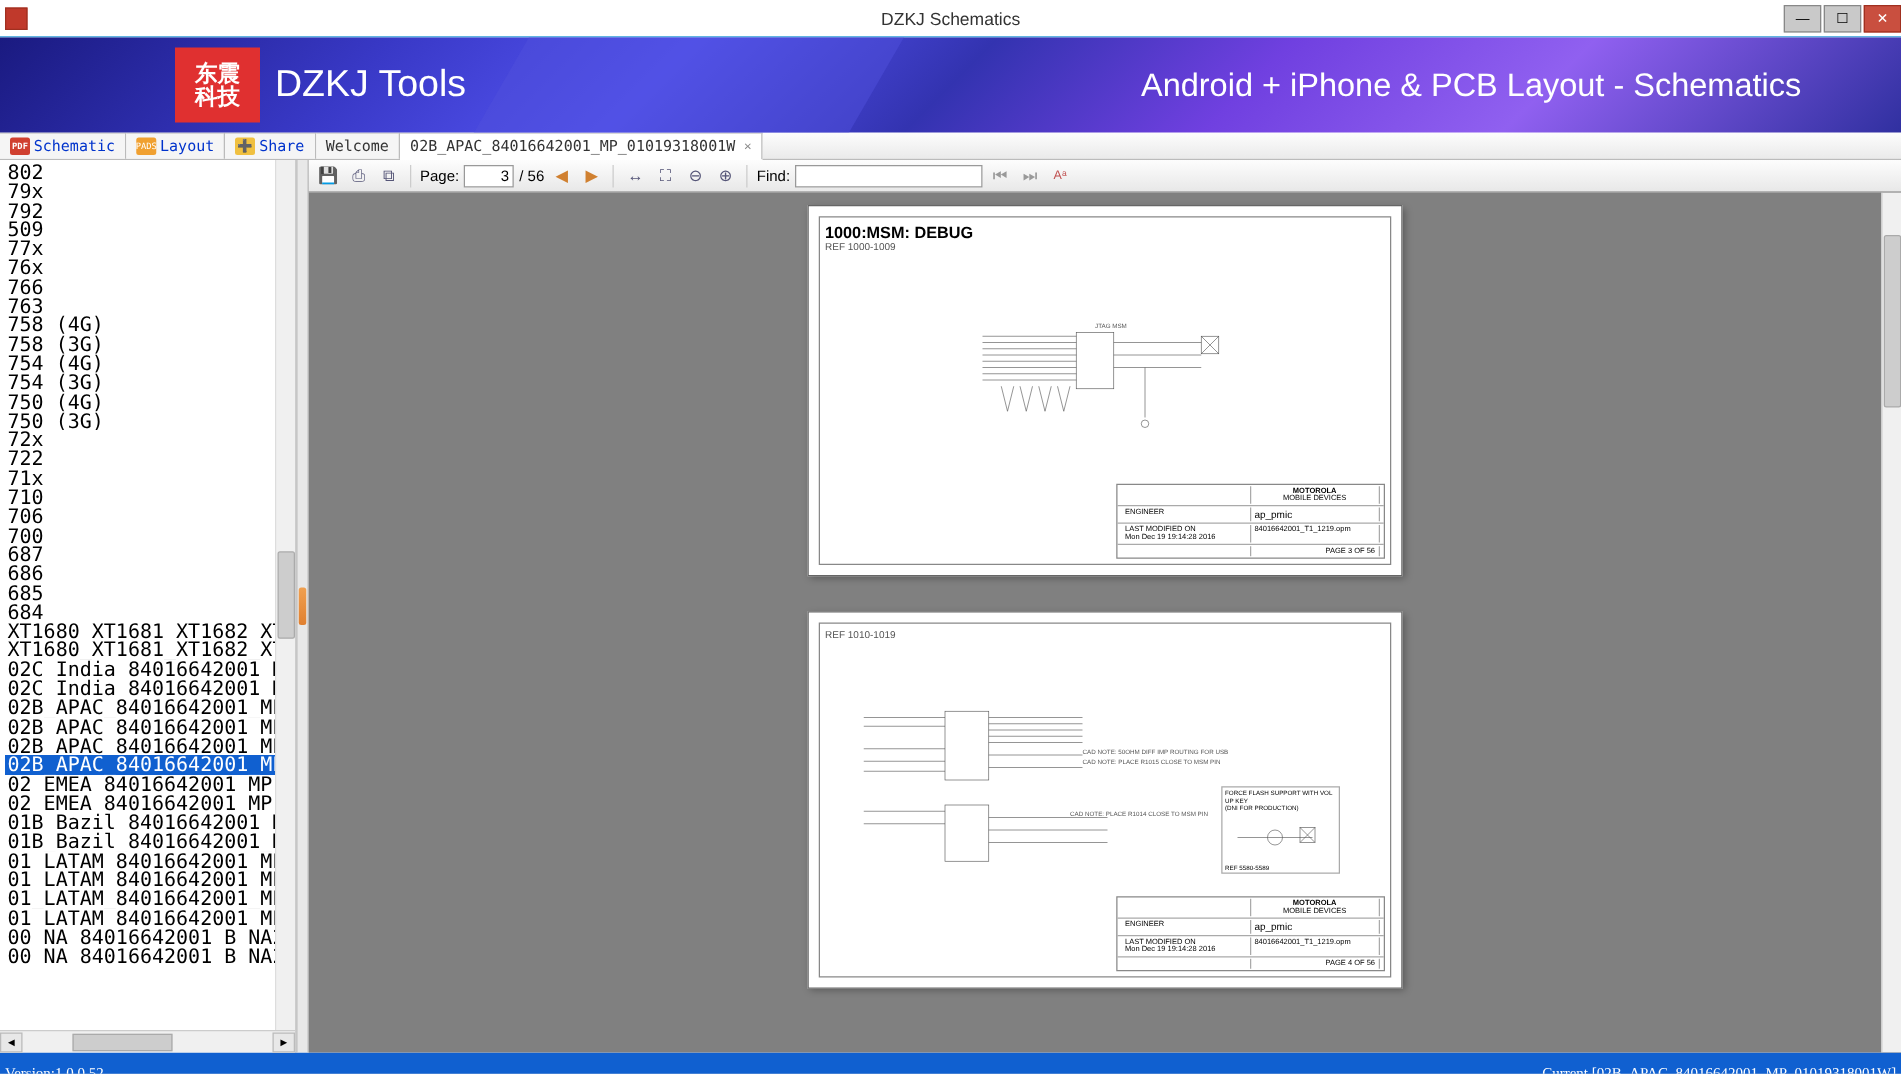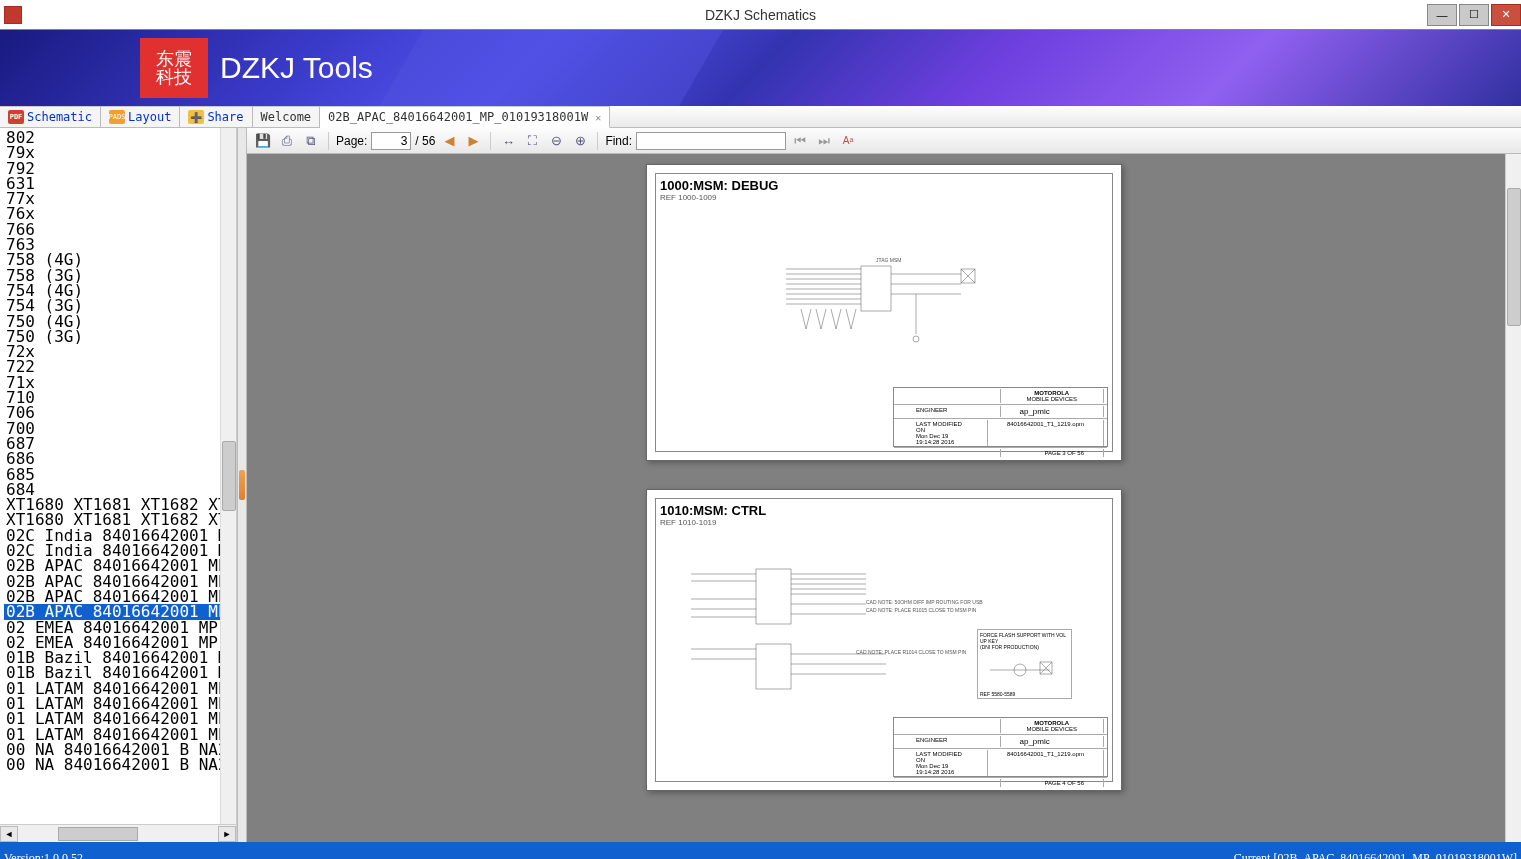--- a/index.html
+++ b/index.html
@@ -9,21 +9,21 @@
 .titlebar { height: 30px; background: #fff; display: flex; align-items: center; border-bottom: 1px solid #2e9cd7; position: relative; }
 .titlebar-icon { width: 18px; height: 18px; margin-left: 4px; background: #c0392b; border: 1px solid #a03020; }
 .titlebar-title { position: absolute; left: 50%; transform: translateX(-50%); font-size: 14px; color: #333; }
 .win-controls { margin-left: auto; display: flex; }
 .win-btn { width: 30px; height: 22px; display: flex; align-items: center; justify-content: center; background: #c9c9c9; border: 1px solid #888; margin-left: 2px; font-size: 11px; cursor: pointer; }
 .win-btn.close { background: #c94f3f; color: #fff; border-color: #a03020; }
 
 
 .banner { height: 76px; background: linear-gradient(135deg, #1a1a80 0%, #3939c7 20%, #5353f0 35%, #3333b0 50%, #7040e0 65%, #9060f0 80%, #3030a0 100%); display: flex; align-items: center; color: #fff; position: relative; overflow: hidden; }
 .banner::before { content: ""; position: absolute; left: 400px; top: -20px; width: 300px; height: 120px; background: rgba(80,80,220,0.5); transform: skewX(-30deg); }
-.logo { width: 68px; height: 60px; background: #e03030; margin-left: 140px; display: flex; flex-direction: column; align-items: center; justify-content: center; color: #fff; font-size: 18px; font-weight: normal; line-height: 1; z-index: 1; }
+.logo { width: 68px; height: 60px; background: #e03030; margin-left: 140px; display: flex; flex-direction: column; align-items: center; justify-content: center; color: #fff; font-size: 18px; font-weight: bold; line-height: 1; z-index: 1; }
 .banner-title { font-size: 30px; font-weight: 400; margin-left: 12px; z-index: 1; }
 .banner-subtitle { position: absolute; right: 80px; font-size: 26px; z-index: 1; }
 
 
 .tabstrip { height: 22px; background: linear-gradient(#fdfdfd, #eaeaea); border-bottom: 1px solid #bbb; display: flex; align-items: stretch; }
 .tab { display: flex; align-items: center; padding: 0 8px; border-right: 1px solid #bbb; font-family: "SimSun", monospace; font-size: 12px; color: #0033cc; background: #f5f5f5; border-top: 1px solid #ccc; gap: 3px; cursor: pointer; justify-content: center; }
 .tab.plain { color: #333; }
 .tab.active { background: #fff; border-bottom: 1px solid #fff; margin-bottom: -1px; }
 .tab-ico { width: 16px; height: 14px; display: inline-flex; align-items: center; justify-content: center; font-size: 10px; border-radius: 2px; }
 .ico-pdf { background: #d04030; color: #fff; font-size: 7px; font-weight: bold; }
@@ -57,21 +57,21 @@
 
 .canvas { flex: 1; overflow: auto; padding: 10px 0 0 0; display: flex; flex-direction: column; align-items: center; gap: 28px; position: relative; }
 .page { width: 476px; background: #fff; border: 1px solid #666; box-shadow: 2px 2px 6px rgba(0,0,0,0.3); padding: 8px; position: relative; }
 .page-inner { border: 1px solid #888; height: 100%; padding: 4px; position: relative; }
 .page-title { font-size: 13px; font-weight: 600; }
 .page-ref { font-size: 8px; color: #555; }
 .schematic-art { position: absolute; left: 110px; top: 80px; width: 230px; height: 120px; }
 .schematic-art2 { position: absolute; left: 30px; top: 60px; width: 340px; height: 180px; }
 .titleblock { position: absolute; right: 4px; bottom: 4px; width: 215px; height: 60px; border: 1px solid #888; font-size: 6px; }
 .titleblock-row { border-bottom: 1px solid #aaa; padding: 1px 3px; display: flex; }
-.titleblock-cell { border-right: 1px solid #aaa; padding: 1px 19px; flex: 1; }
+.titleblock-cell { border-right: 1px solid #aaa; padding: 1px 3px; flex: 1; }
 .page1 { height: 297px; }
 .page2 { height: 302px; }
 .annotation-box { position: absolute; border: 1px solid #aaa; font-size: 5px; padding: 2px; }
 .viewer-scroll-v { width: 16px; background: #f0f0f0; border-left: 1px solid #ccc; position: absolute; right: 0; top: 0; bottom: 0; }
 
 
 .statusbar { height: 32px; background: #1060d0; color: #fff; display: flex; align-items: center; font-family: Liberation Serif, serif; font-size: 12px; padding: 0 4px; }
 .status-left { }
 .status-right { margin-left: auto; }
 
@@ -89,20 +89,21 @@
     <div class="win-btn close">✕</div>
   </div>
 </div>
 
 <div class="banner">
   <div class="logo">
     <span>东震</span>
     <span>科技</span>
   </div>
   <div class="banner-title">DZKJ Tools</div>
+  <div class="banner-subtitle">Android + iPhone &amp; PCB Layout - Schematics</div>
 </div>
 
 <div class="tabstrip">
   <div class="tab">
     <span class="tab-ico ico-pdf">PDF</span>
     <span>Schematic</span>
   </div>
   <div class="tab">
     <span class="tab-ico ico-pads">PADS</span>
     <span>Layout</span>
@@ -120,21 +121,21 @@
   </div>
 </div>
 
 <div class="main">
 
   <div class="sidebar">
     <div class="tree" id="tree">
       <div class="tree-item">802</div>
         <div class="tree-item">79x</div>
         <div class="tree-item">792</div>
-        <div class="tree-item">631</div>
+        <div class="tree-item">509</div>
         <div class="tree-item">77x</div>
         <div class="tree-item">76x</div>
         <div class="tree-item">766</div>
         <div class="tree-item">763</div>
         <div class="tree-item">758 (4G)</div>
         <div class="tree-item">758 (3G)</div>
         <div class="tree-item">754 (4G)</div>
         <div class="tree-item">754 (3G)</div>
         <div class="tree-item">750 (4G)</div>
         <div class="tree-item">750 (3G)</div>
@@ -250,21 +251,20 @@
             <div class="titleblock-row" style="border:none">
                 <div class="titleblock-cell"></div>
                 <div class="titleblock-cell" style="text-align:right">PAGE 3 OF 56</div>
               </div>
           </div>
         </div>
       </div>
 
       <div class="page page2">
         <div class="page-inner">
-          <div class="page-title">1010:MSM: CTRL</div>
           <div class="page-ref">REF 1010-1019</div>
           <svg class="schematic-art2" viewBox="0 0 340 180">
             <rect x="70" y="10" width="35" height="55"></rect>
             <line x1="5" y1="15" x2="70" y2="15"></line>
               <line x1="5" y1="22" x2="70" y2="22"></line>
             <line x1="5" y1="40" x2="70" y2="40"></line>
               <line x1="5" y1="50" x2="70" y2="50"></line>
             <line x1="5" y1="58" x2="70" y2="58"></line>
             <line x1="105" y1="15" x2="180" y2="15"></line>
               <line x1="105" y1="20" x2="180" y2="20"></line>

